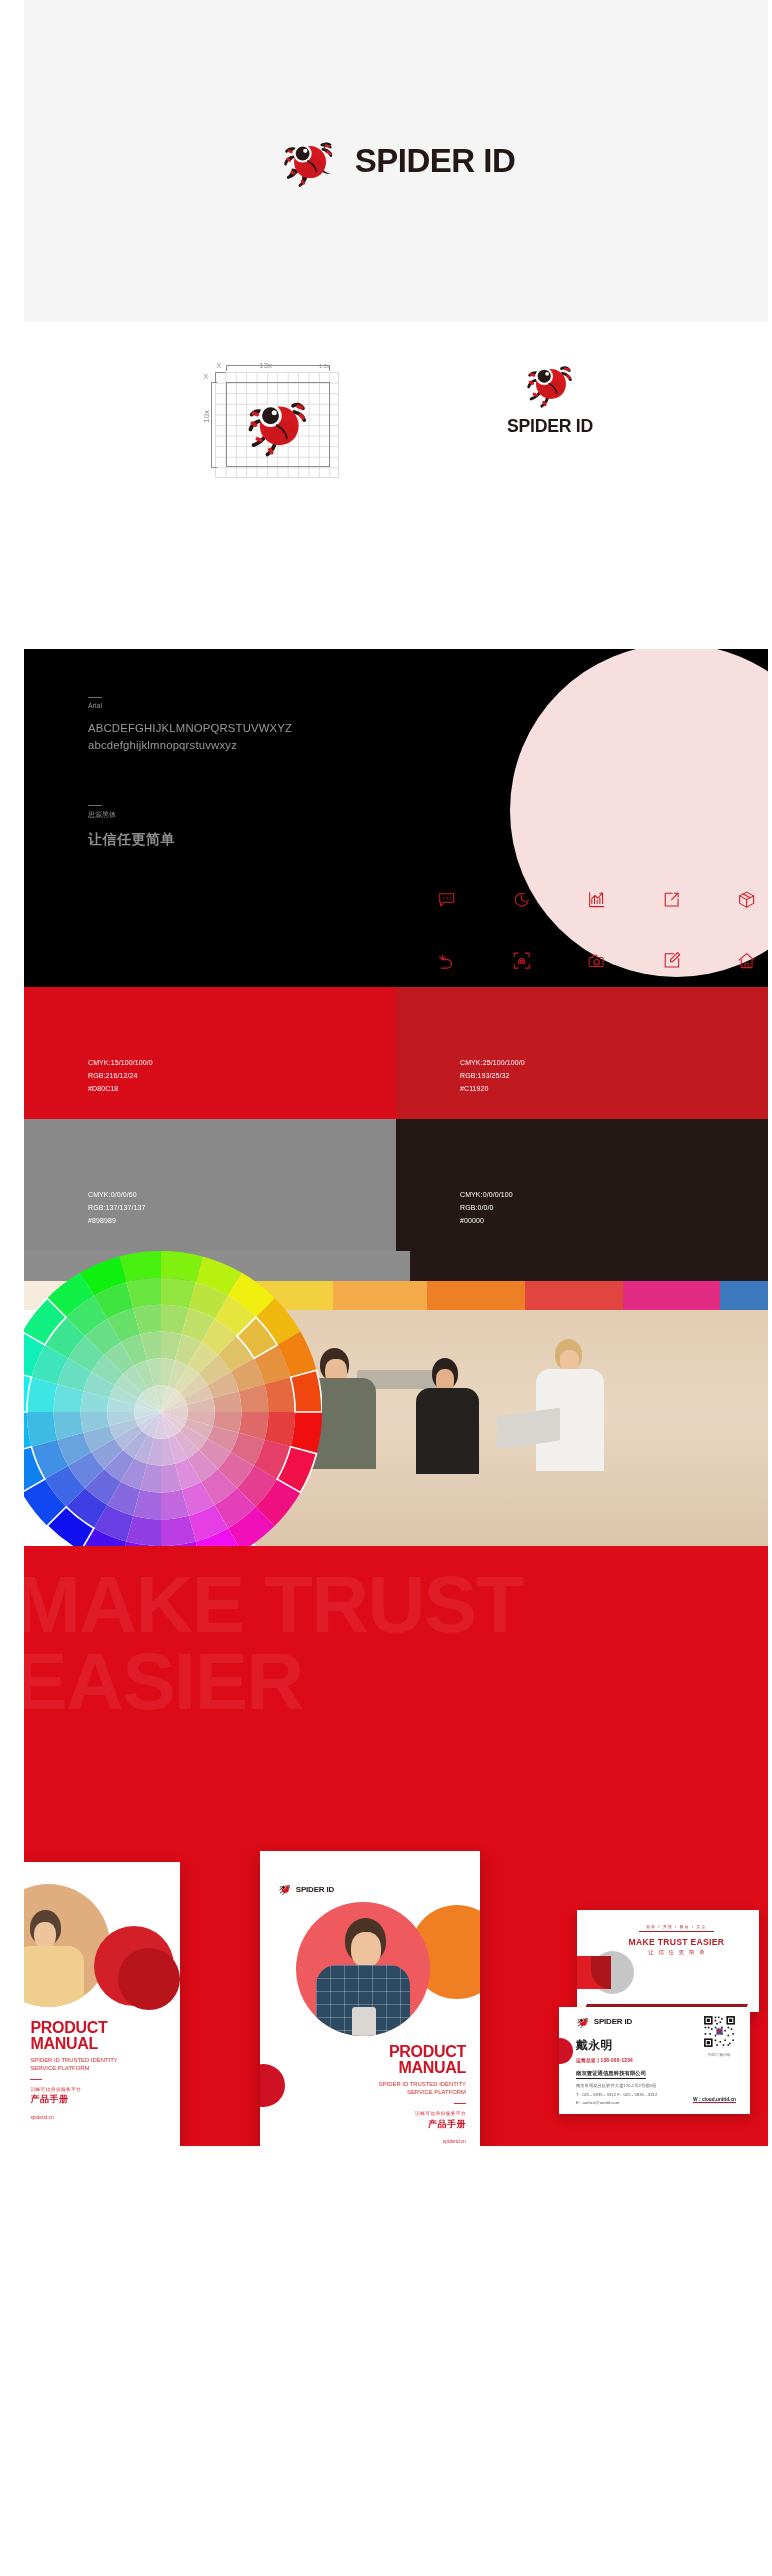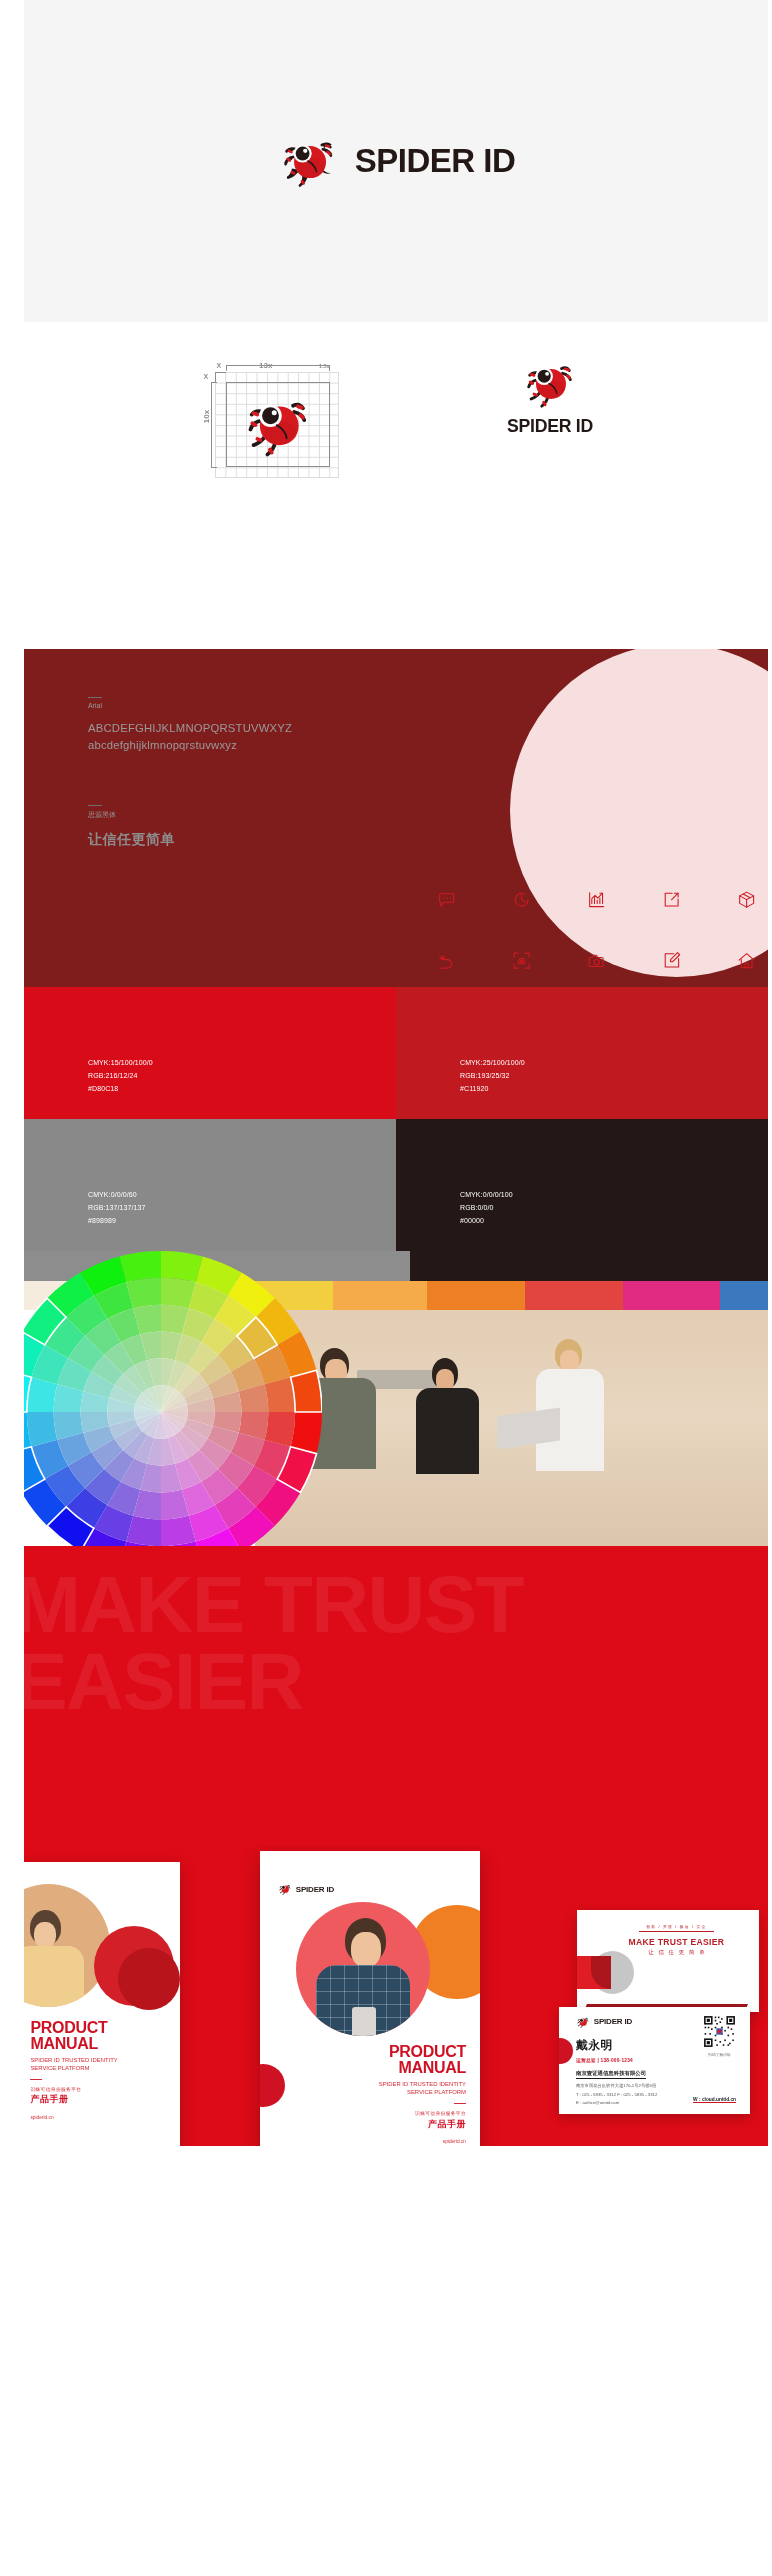--- a/index.html
+++ b/index.html
@@ -33,21 +33,21 @@
   
   .sec-grid {
     height:327px;
     background:#ffffff;
     position:relative;
   }
   .grid-block {
     position:absolute;
     left:171px; top:440px;
   }
-  .grid-wrap { position:relative; width:145px; height:129px;font-weight:bold; }
+  .grid-wrap { position:relative; width:145px; height:129px; }
   .grid-bg {
     position:absolute; left:20.4px; top:22.5px;
     width:124px; height:106px;
     background-image:
       linear-gradient(to right, #dcdcdc 0.5px, transparent 0.5px),
       linear-gradient(to bottom, #dcdcdc 0.5px, transparent 0.5px);
     background-size:10.4px 10.6px;
     border-right:0.5px solid #dcdcdc;
     border-bottom:0.5px solid #dcdcdc;
   }
@@ -74,21 +74,21 @@
   }
   .lockup .mark { width:58px; height:58px; margin:0 auto; display:block; }
   .lockup .wordmark {
     font-size:17.7px; font-weight:bold; color:#231815;
     letter-spacing:-0.3px; margin-top:4.3px;
   }
 
   
   .sec-type {
     height:338px;
-    background:#7f1d1d;
+    background:#000000;
     position:relative;
     overflow:hidden;
   }
   .blob {
     position:absolute;
     right:-75px; top:-5.4px;
     width:333px; height:333px;
     border-radius:50%;
     background:#f7dfe0;
   }

